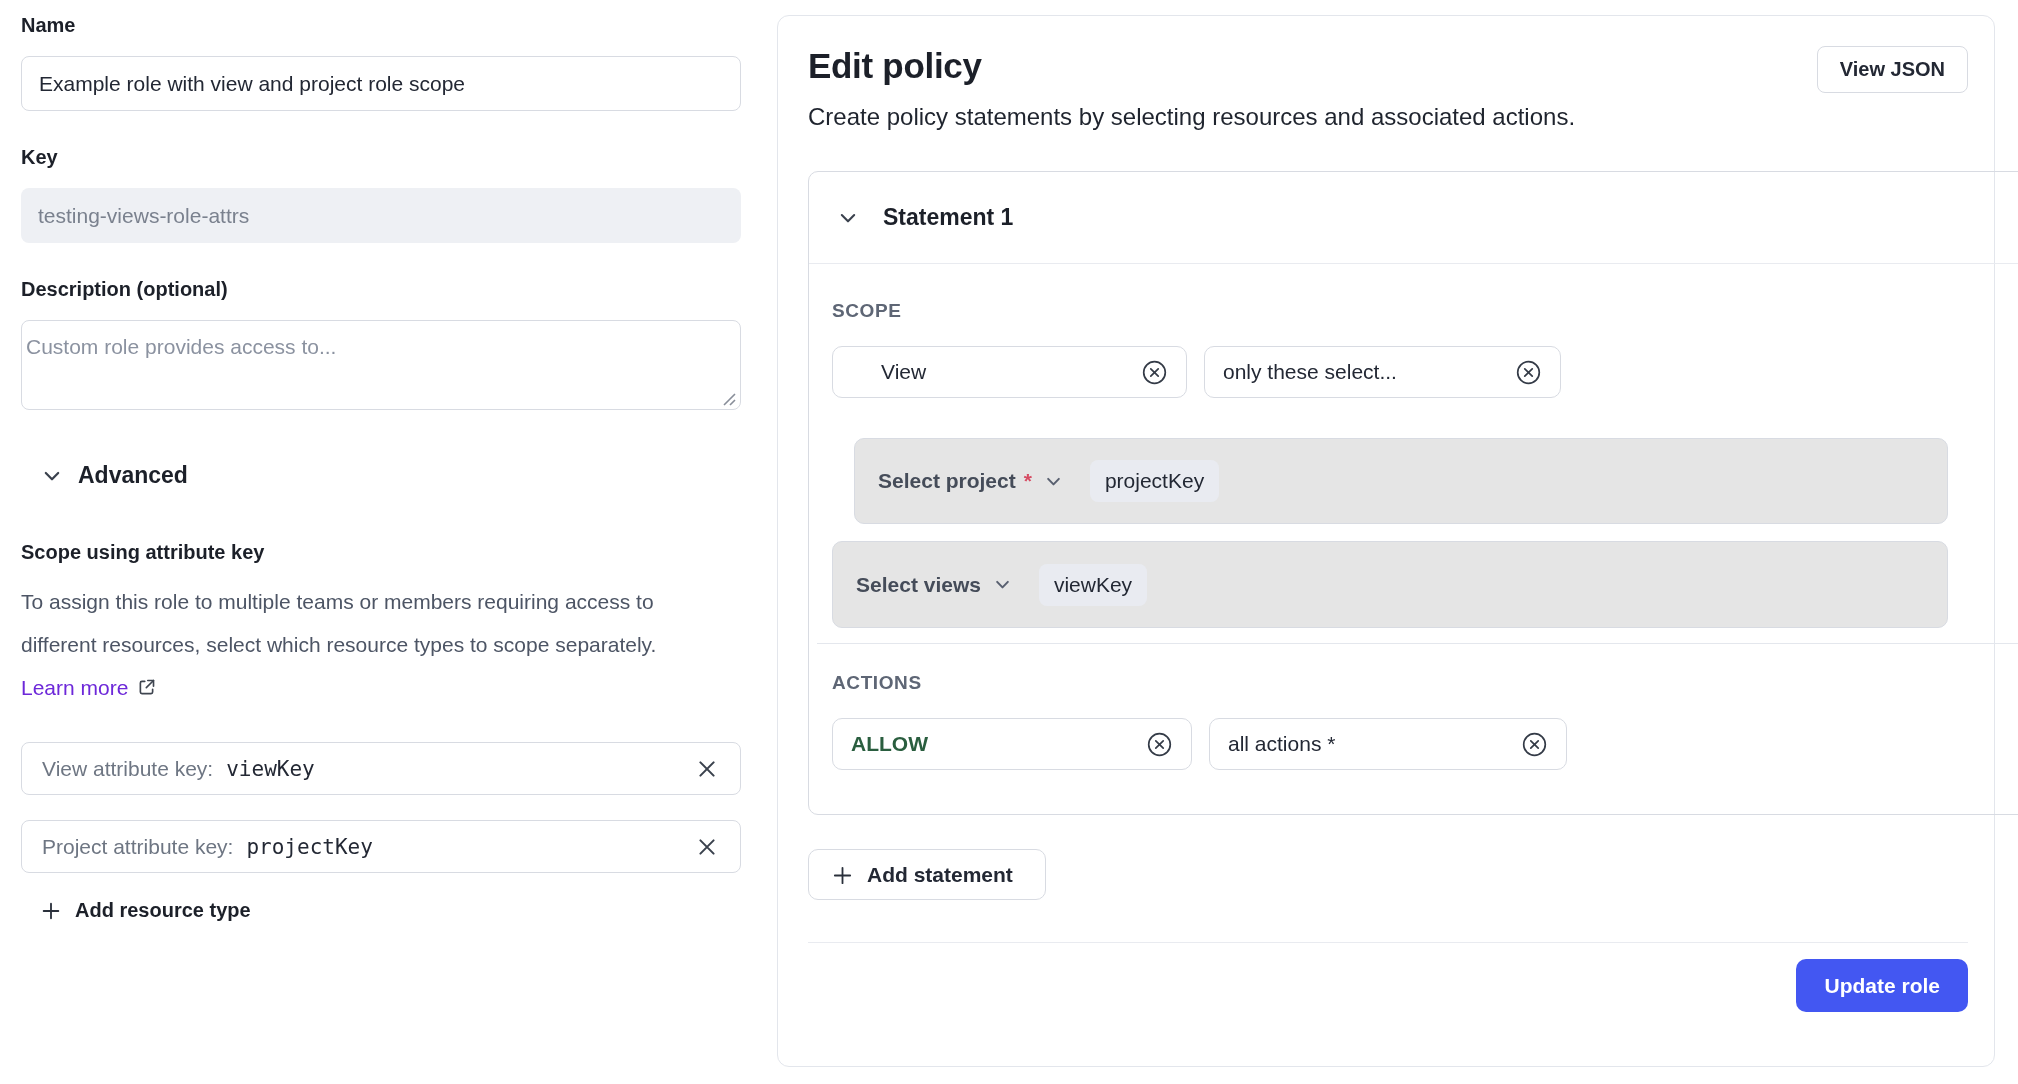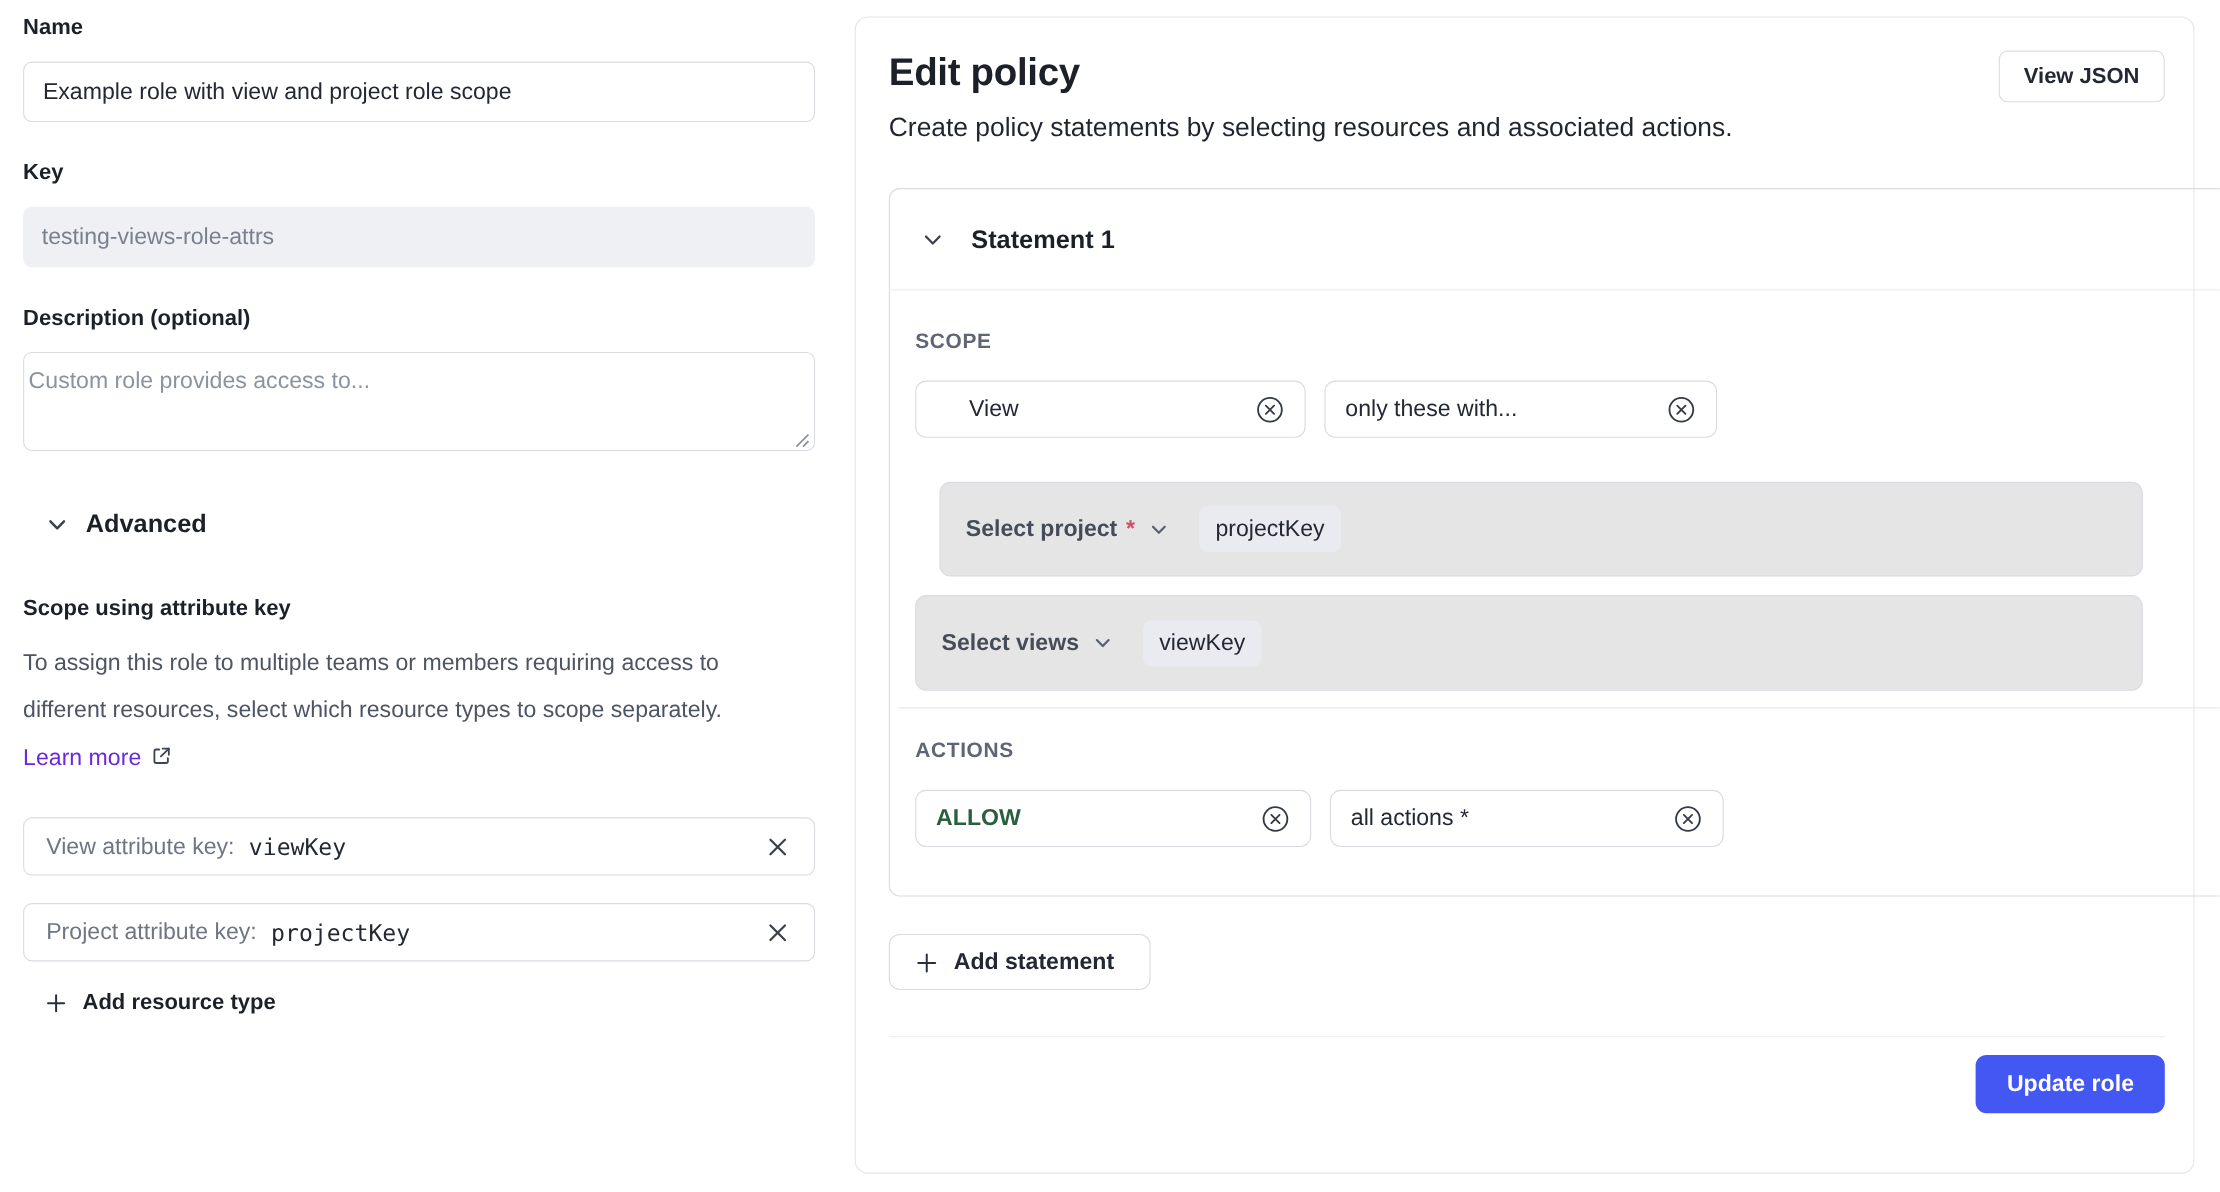--- a/index.html
+++ b/index.html
@@ -214,21 +214,21 @@
           <div class="chip w-view">
             <span class="chip-label">View</span>
             <button class="x-circle">
               <svg viewBox="0 0 24 24" width="27" height="27">
                   <circle cx="12" cy="12" r="9.6" fill="none" stroke="currentColor" stroke-width="1.5"></circle>
                   <path d="M8.7 8.7 L15.3 15.3 M15.3 8.7 L8.7 15.3" stroke="currentColor" stroke-width="1.5" stroke-linecap="round"></path>
                 </svg>
             </button>
           </div>
           <div class="chip w-views">
-            <span class="chip-label">only these with...</span>
+            <span class="chip-label">only these select...</span>
             <button class="x-circle">
               <svg viewBox="0 0 24 24" width="27" height="27">
                   <circle cx="12" cy="12" r="9.6" fill="none" stroke="currentColor" stroke-width="1.5"></circle>
                   <path d="M8.7 8.7 L15.3 15.3 M15.3 8.7 L8.7 15.3" stroke="currentColor" stroke-width="1.5" stroke-linecap="round"></path>
                 </svg>
             </button>
           </div>
         </div>
 
         <div class="selector-box selector-project">

